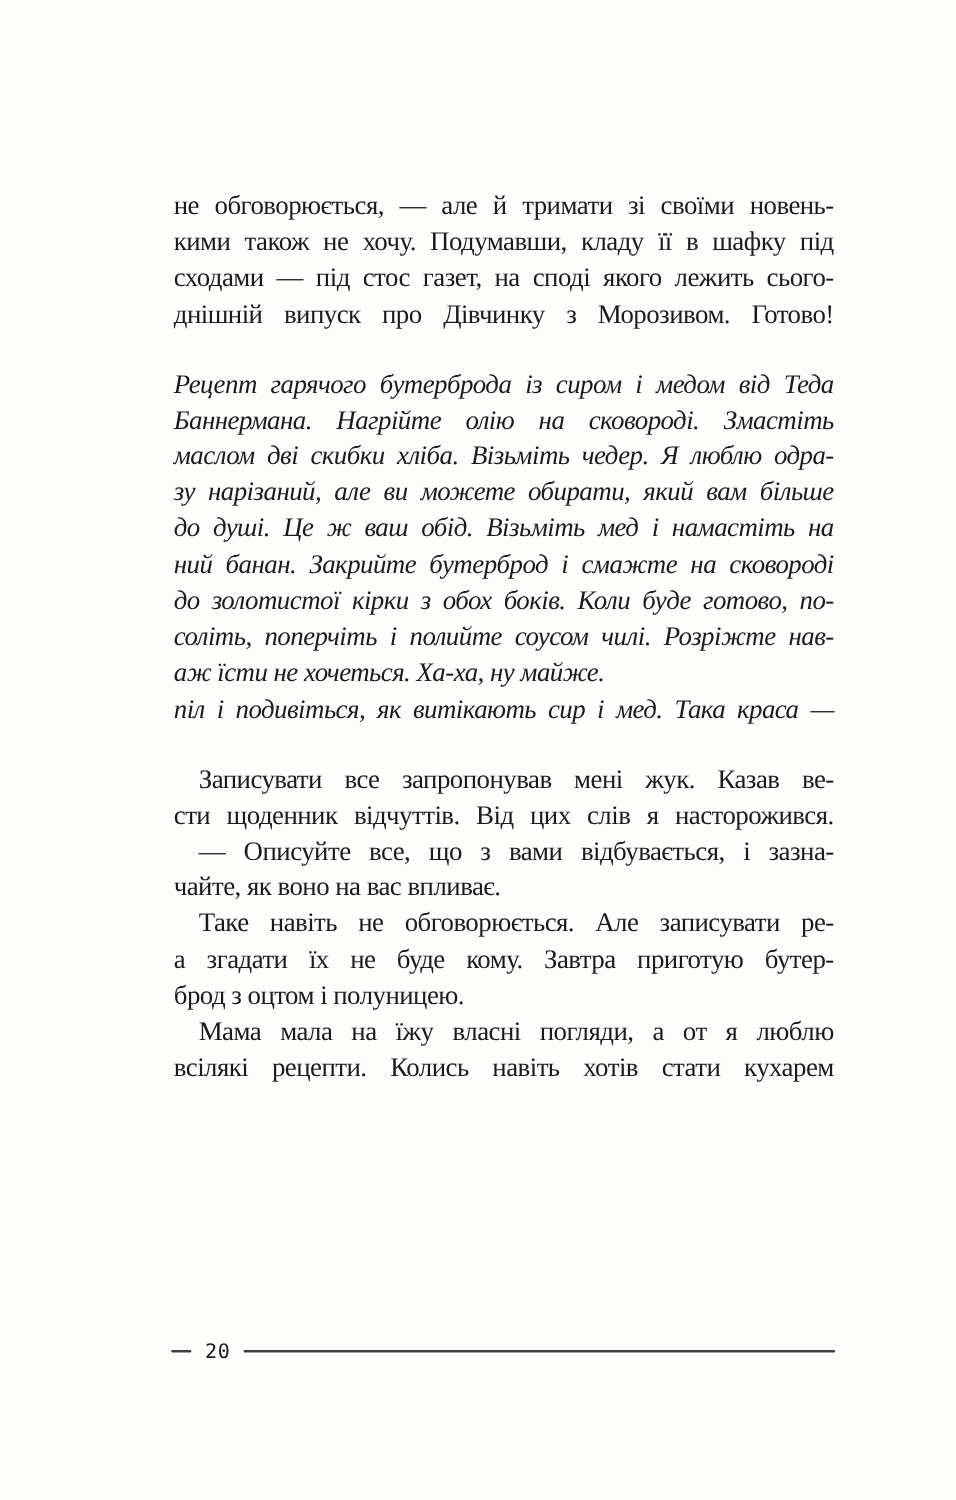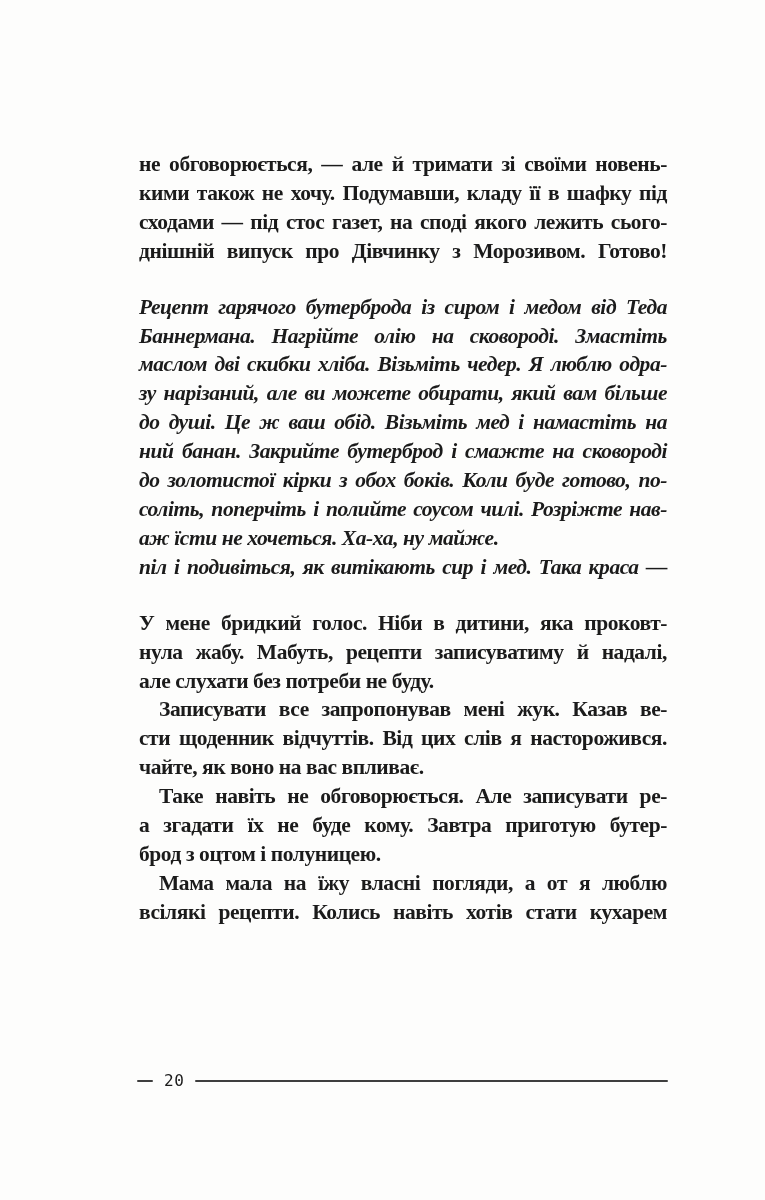--- a/index.html
+++ b/index.html
@@ -23,21 +23,20 @@
     width: 528px;
     font-size: 21.5px;
     line-height: 28.9px;
     letter-spacing: -0.02em;
   }
   .para { display: block; }
   .line {
     text-align: justify;
     text-align-last: justify;
     white-space: normal;
-    font-weight: bold;
   }
   .line.end { text-align-last: left; }
   .line.ind { text-indent: 20px; }
   .italic-para .line { font-style: italic; }
   .spacer { height: 27px; }
   .footer {
     position: absolute;
     left: 137px;
     right: 97px;
     top: 1072px;
@@ -85,32 +84,28 @@
       <div class="line">до душі. Це ж ваш обід. Візьміть мед і намастіть на</div>
       <div class="line">ний банан. Закрийте бутерброд і смажте на сковороді</div>
       <div class="line">до золотистої кірки з обох боків. Коли буде готово, по-</div>
       <div class="line">соліть, поперчіть і полийте соусом чилі. Розріжте нав-</div>
       <div class="line end">аж їсти не хочеться. Ха-ха, ну майже.</div>
       <div class="line">піл і подивіться, як витікають сир і мед. Така краса —</div>
     </div>
 
     <div class="spacer"></div>
 
-    <div class="para">
-      <div class="line">У мене бридкий голос. Ніби в дитини, яка проковт-</div>
-      <div class="line">нула жабу. Мабуть, рецепти записуватиму й надалі,</div>
-      <div class="line end">але слухати без потреби не буду.</div>
-    </div>
 
     <div class="para">
       <div class="line ind">Записувати все запропонував мені жук. Казав ве-</div>
       <div class="line">сти щоденник відчуттів. Від цих слів я насторожився.</div>
     </div>
 
     <div class="para">
+      <div class="line ind">— Описуйте все, що з вами відбувається, і зазна-</div>
       <div class="line end">чайте, як воно на вас впливає.</div>
     </div>
 
     <div class="para">
       <div class="line ind">Таке навіть не обговорюється. Але записувати ре-</div>
       <div class="line">а згадати їх не буде кому. Завтра приготую бутер-</div>
       <div class="line end">брод з оцтом і полуницею.</div>
     </div>
 
     <div class="para">

